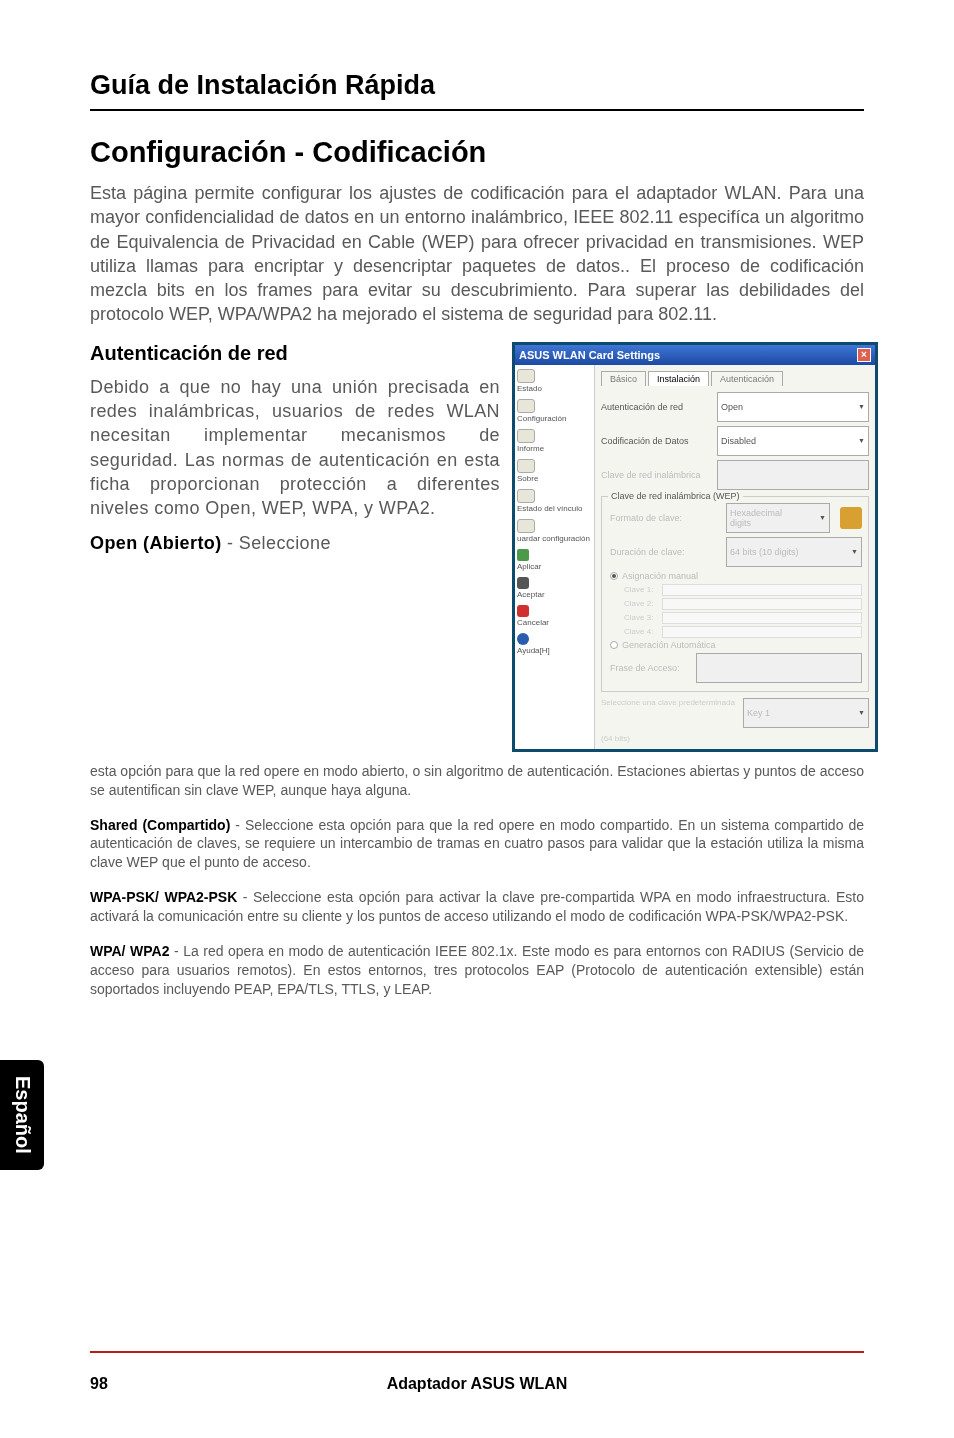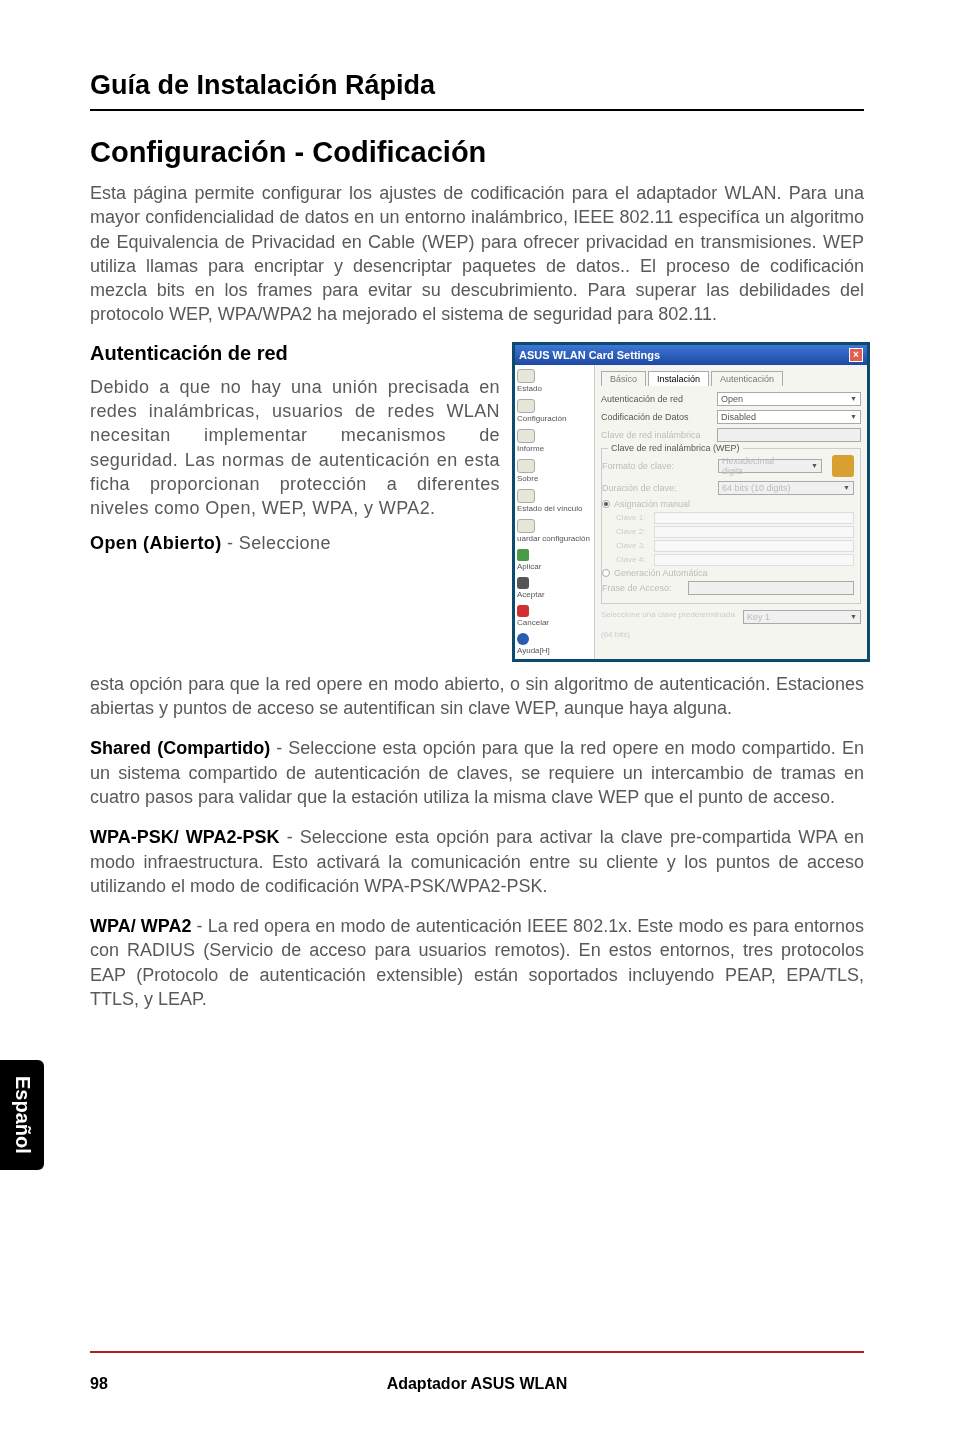--- a/index.html
+++ b/index.html
@@ -154,39 +154,39 @@
       width: 110px;
       color: #555;
     }
     .field-label.disabled {
       color: #bbb;
     }
     .field-input {
       flex: 1;
       border: 1px solid #aaa;
       background: #fff;
-      height: 14px;
+      height: 30px;
       padding: 0 3px;
       font-size: 9px;
       display: flex;
       align-items: center;
       justify-content: space-between;
     }
     .field-input.disabled {
       background: #f0f0f0;
       color: #bbb;
       gap: 37px;
     }
     .dropdown-arrow {
       font-size: 7px;
       color: #555;
     }
     .groupbox {
       border: 1px solid #ccc;
-      padding: 6px 6px 4px 0;
+      padding: 6px 6px 4px 8px;
       margin-top: 6px;
       position: relative;
     }
     .groupbox-title {
       position: absolute;
       top: -6px;
       left: 6px;
       background: #f5f5f0;
       padding: 0 3px;
       font-size: 9px;
@@ -243,21 +243,21 @@
       margin-left: 4px;
     }
     .bottom-note {
       font-size: 8px;
       color: #ccc;
       margin-top: 6px;
       display: flex;
       gap: 8px;
     }
     .parabold {
-      font-size: 18px;
+      font-size: 14px;
       color: #595959;
       line-height: 1.35;
       text-align: justify;
       margin-bottom: 16px;
     }
     .parabold b {
       color: #000;
     }
     .side-tab {
       position: absolute;

